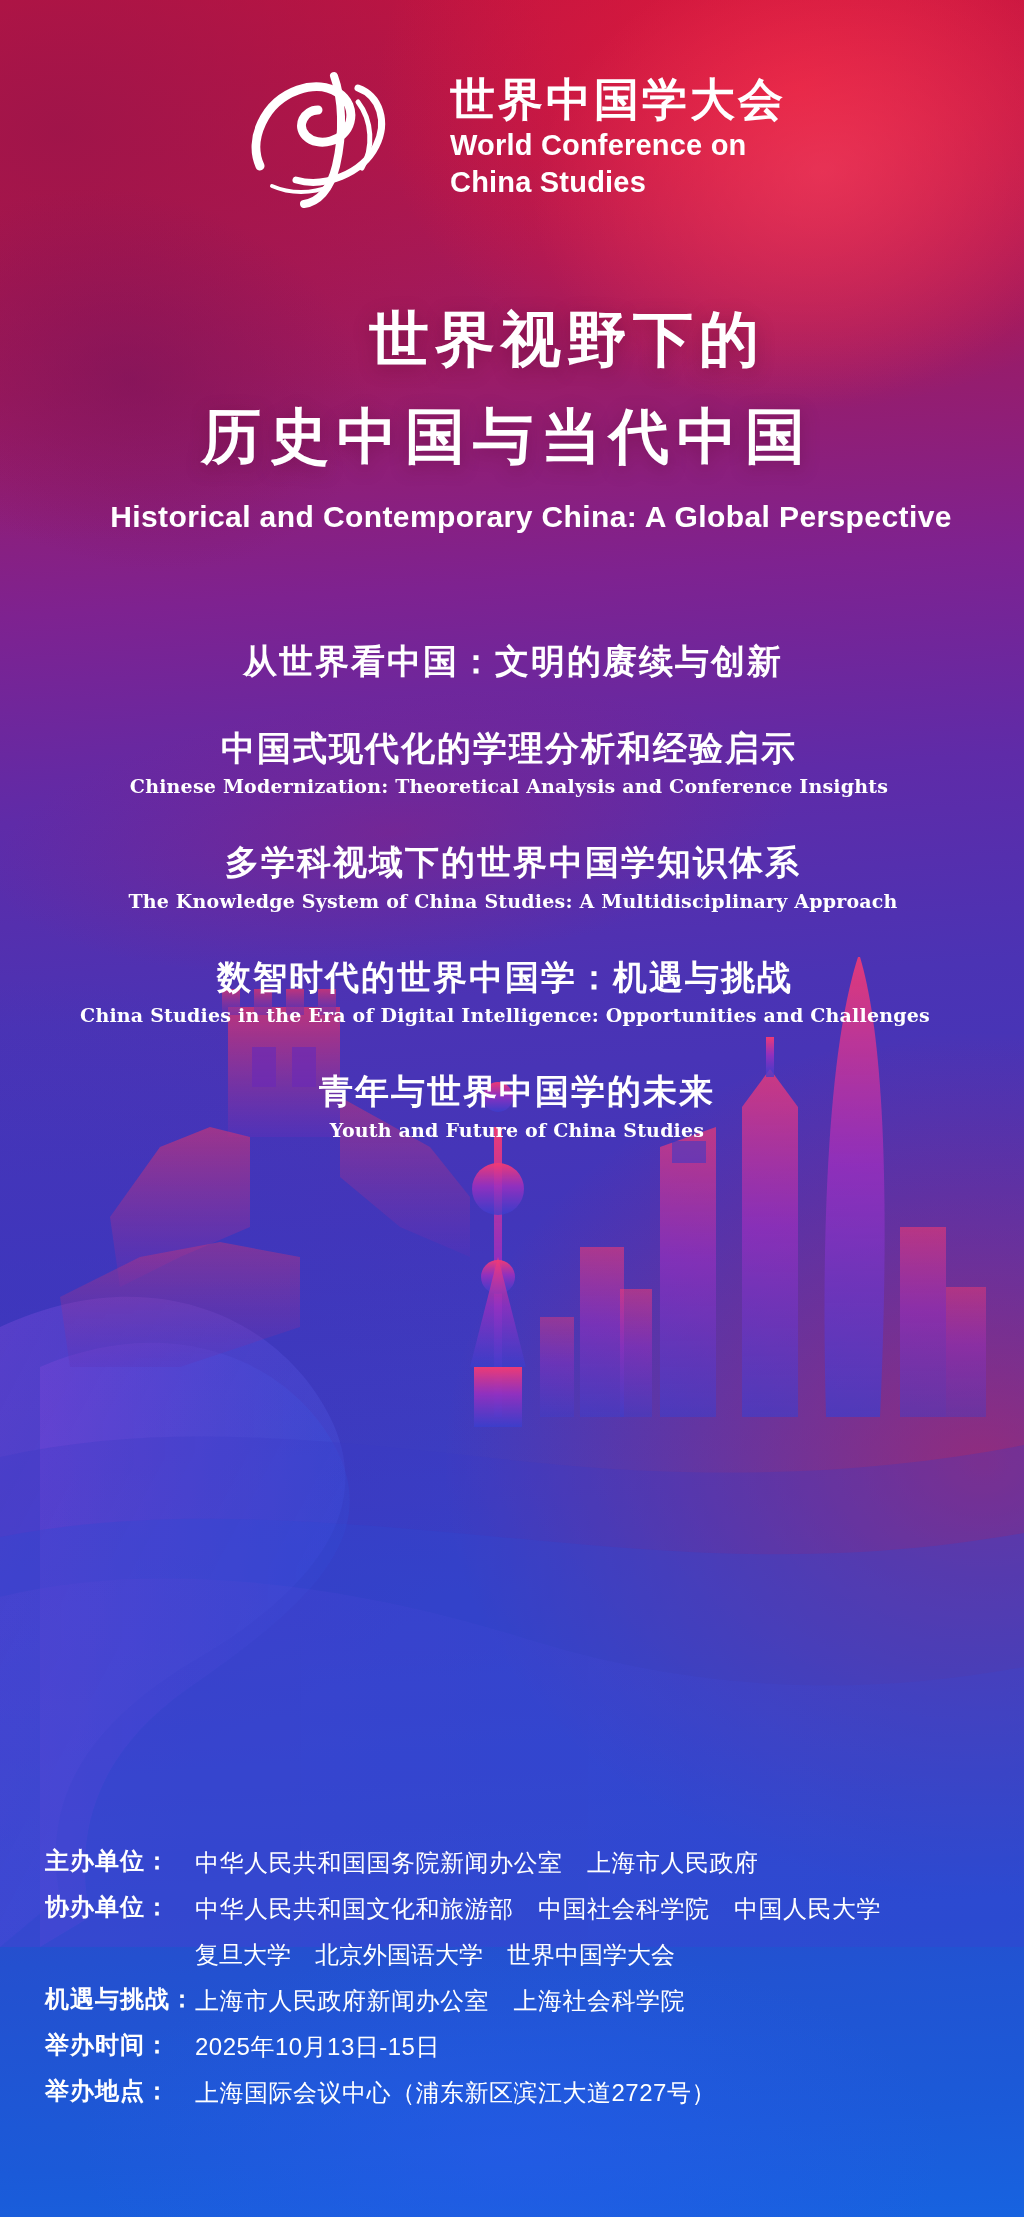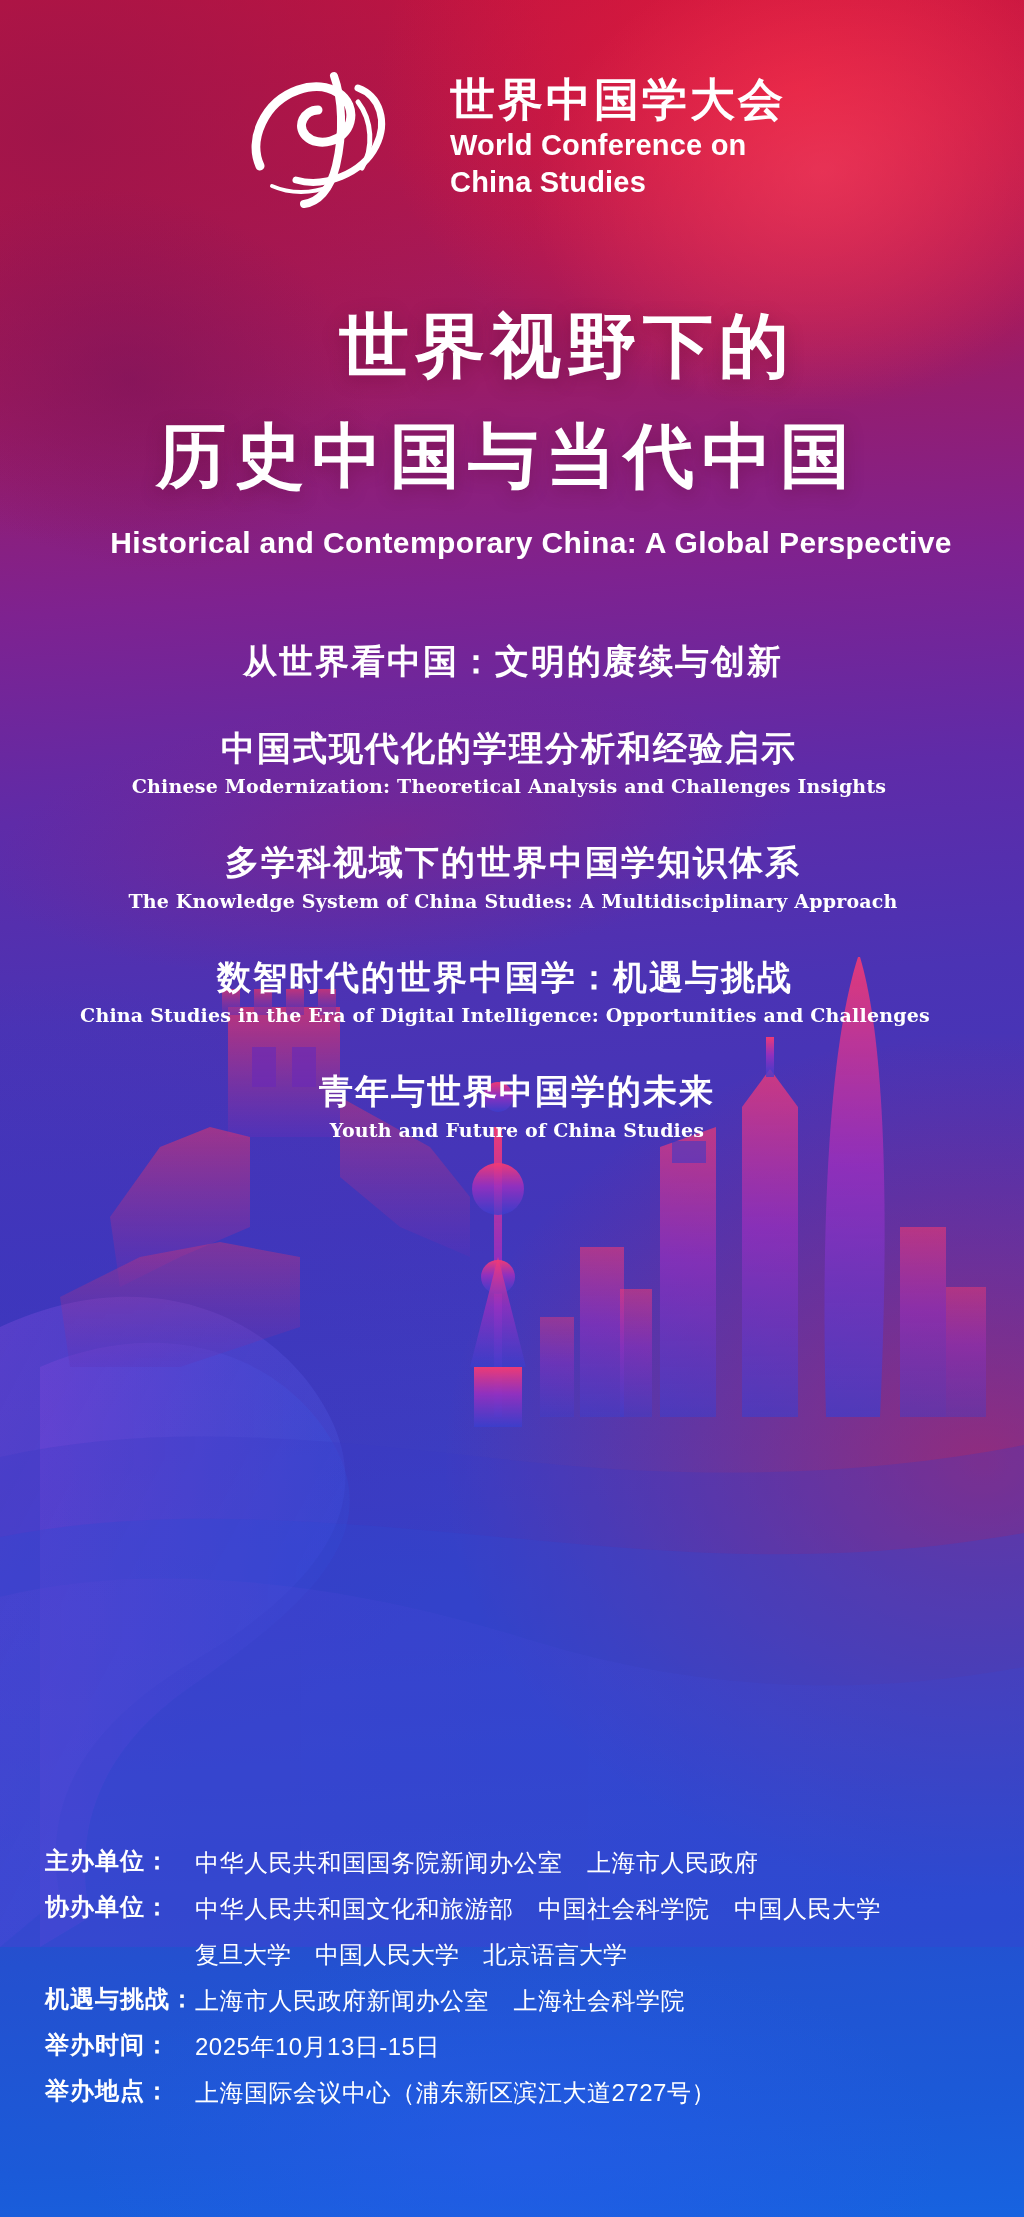--- a/index.html
+++ b/index.html
@@ -117,21 +117,21 @@
     width: 100%;
     text-align: center;
     padding-right: 10px;
     box-sizing: border-box;
   }
   .title-cn-1,
   .title-cn-2 {
     color: #ffffff;
     font-family: Liberation Mono, monospace;
     font-weight: bold;
-    font-size: 70px;
+    font-size: 60px;
     letter-spacing: 6px;
     text-shadow: 0 4px 18px rgba(80, 0, 40, 0.35);
   }
   .title-cn-1 { margin-left: 120px; }
   .title-cn-2 { margin-top: 16px; letter-spacing: 8px; }
   .title-en {
     margin-top: 22px;
     color: #ffffff;
     font-family: Liberation Sans, sans-serif;
     font-weight: bold;
@@ -305,21 +305,21 @@
     <div class="title-cn-2">历史中国与当代中国</div>
     <div class="title-en">Historical and Contemporary China: A Global Perspective</div>
   </div>
 
   <div class="topics">
     <div class="topic topic-1">
       <div class="topic-cn">从世界看中国：文明的赓续与创新</div>
     </div>
     <div class="topic topic-2">
       <div class="topic-cn">中国式现代化的学理分析和经验启示</div>
-      <div class="topic-en">Chinese Modernization: Theoretical Analysis and Challenges Insights</div>
+      <div class="topic-en">Chinese Modernization: Theoretical Analysis and Conference Insights</div>
     </div>
     <div class="topic topic-3">
       <div class="topic-cn">多学科视域下的世界中国学知识体系</div>
       <div class="topic-en">The Knowledge System of China Studies: A Multidisciplinary Approach</div>
     </div>
     <div class="topic topic-4">
       <div class="topic-cn">数智时代的世界中国学：机遇与挑战</div>
       <div class="topic-en">China Studies in the Era of Digital Intelligence: Opportunities and Challenges</div>
     </div>
     <div class="topic topic-5">
@@ -330,21 +330,21 @@
 
   <div class="footer">
     <div class="foot-row">
       <div class="foot-label">主办单位：</div>
       <div class="foot-value">中华人民共和国国务院新闻办公室　上海市人民政府</div>
     </div>
     <div class="foot-row">
       <div class="foot-label">协办单位：</div>
       <div class="foot-value">中华人民共和国文化和旅游部　中国社会科学院　中国人民大学</div>
     </div>
-    <div class="foot-sub">复旦大学　中国人民大学　北京语言大学</div>
+    <div class="foot-sub">复旦大学　北京外国语大学　世界中国学大会</div>
     <div class="foot-row">
       <div class="foot-label">机遇与挑战：</div>
       <div class="foot-value">上海市人民政府新闻办公室　上海社会科学院</div>
     </div>
     <div class="foot-row">
       <div class="foot-label">举办时间：</div>
       <div class="foot-value">2025年10月13日-15日</div>
     </div>
     <div class="foot-row">
       <div class="foot-label">举办地点：</div>

